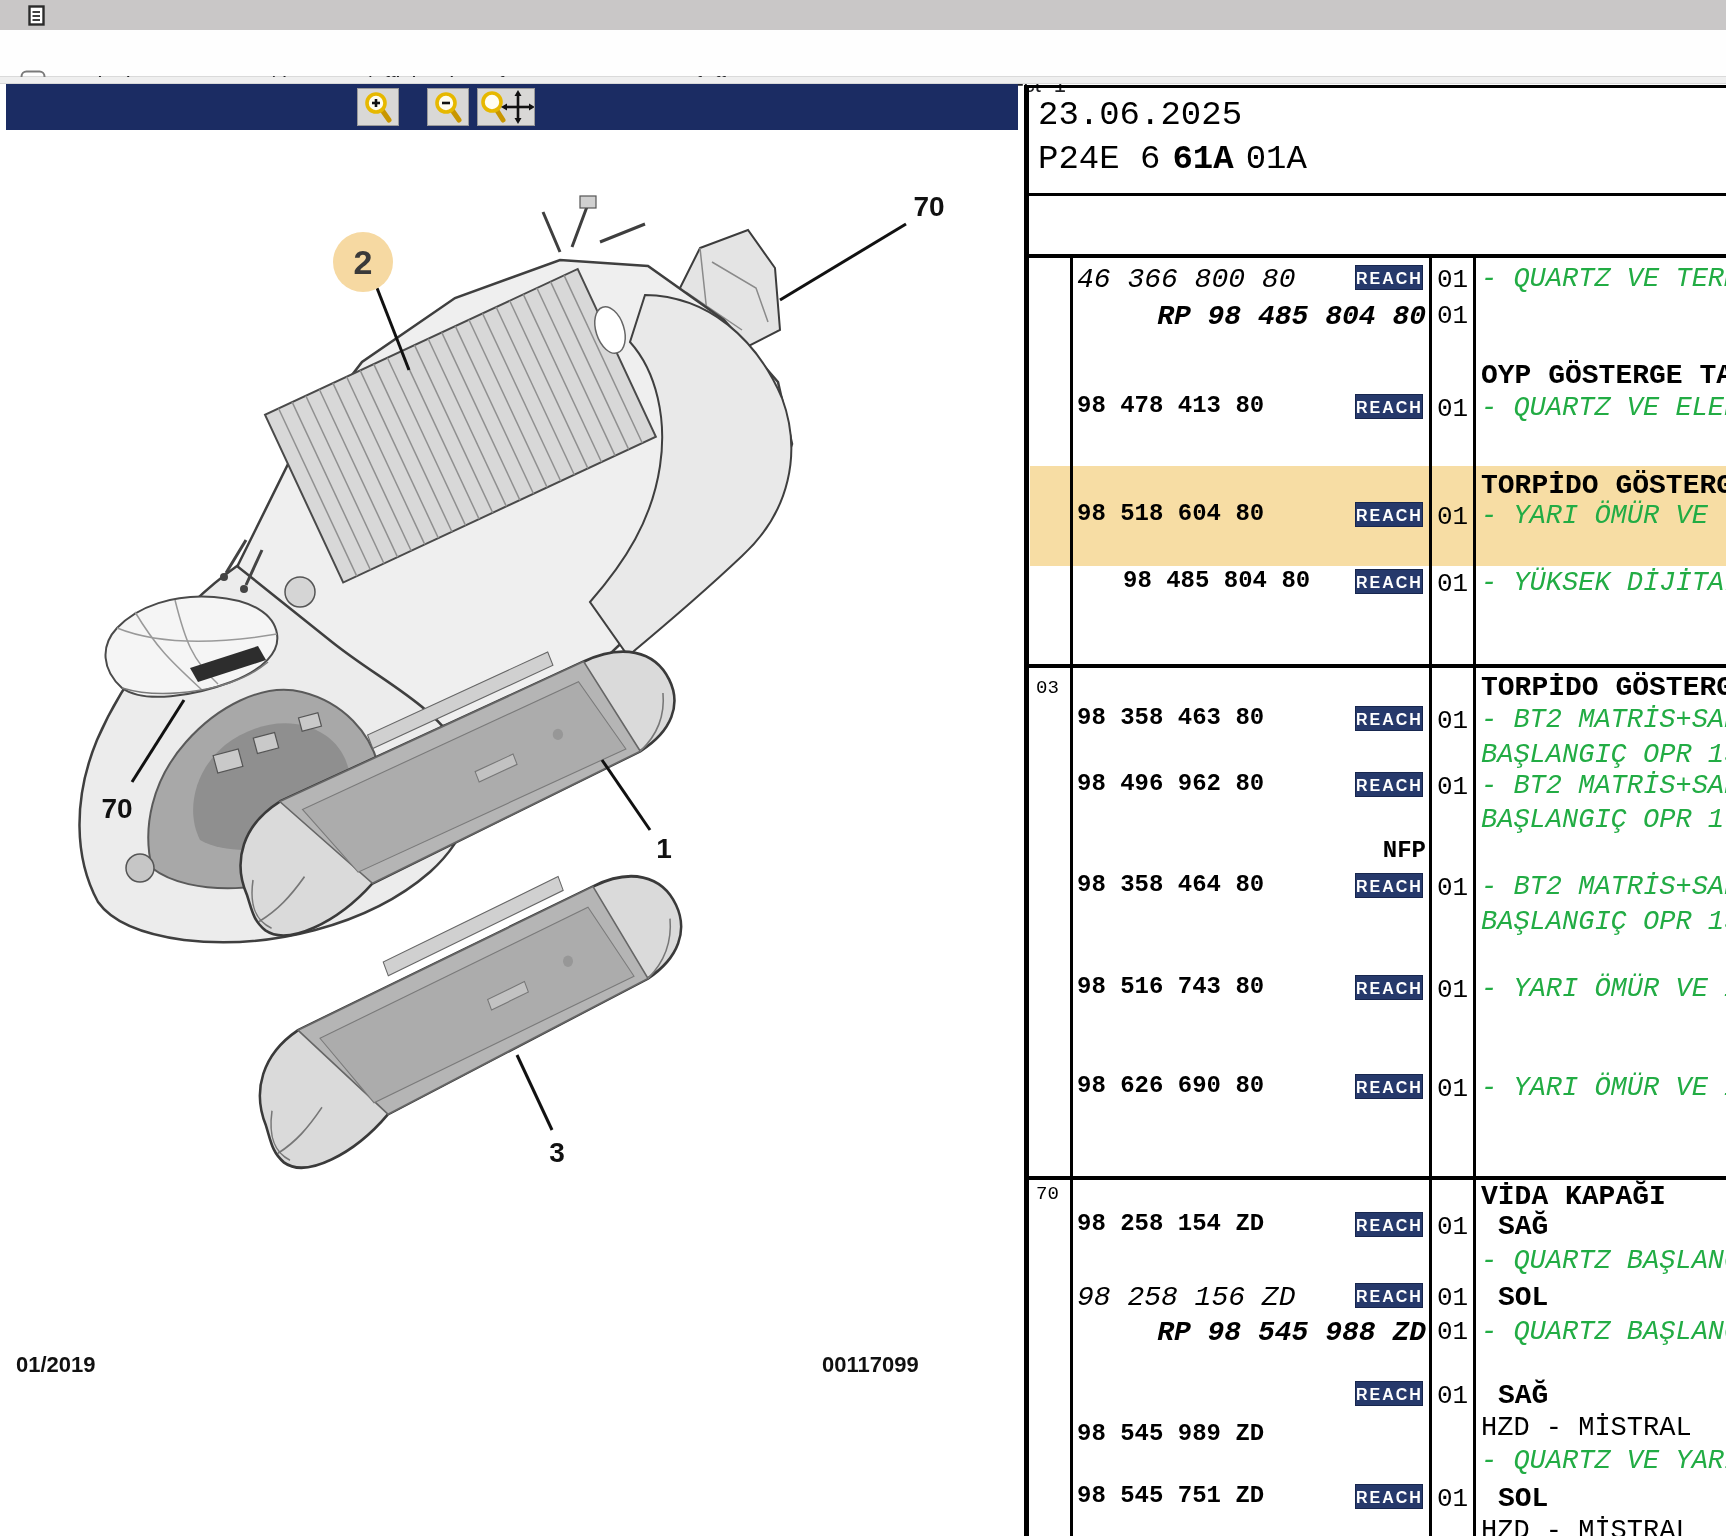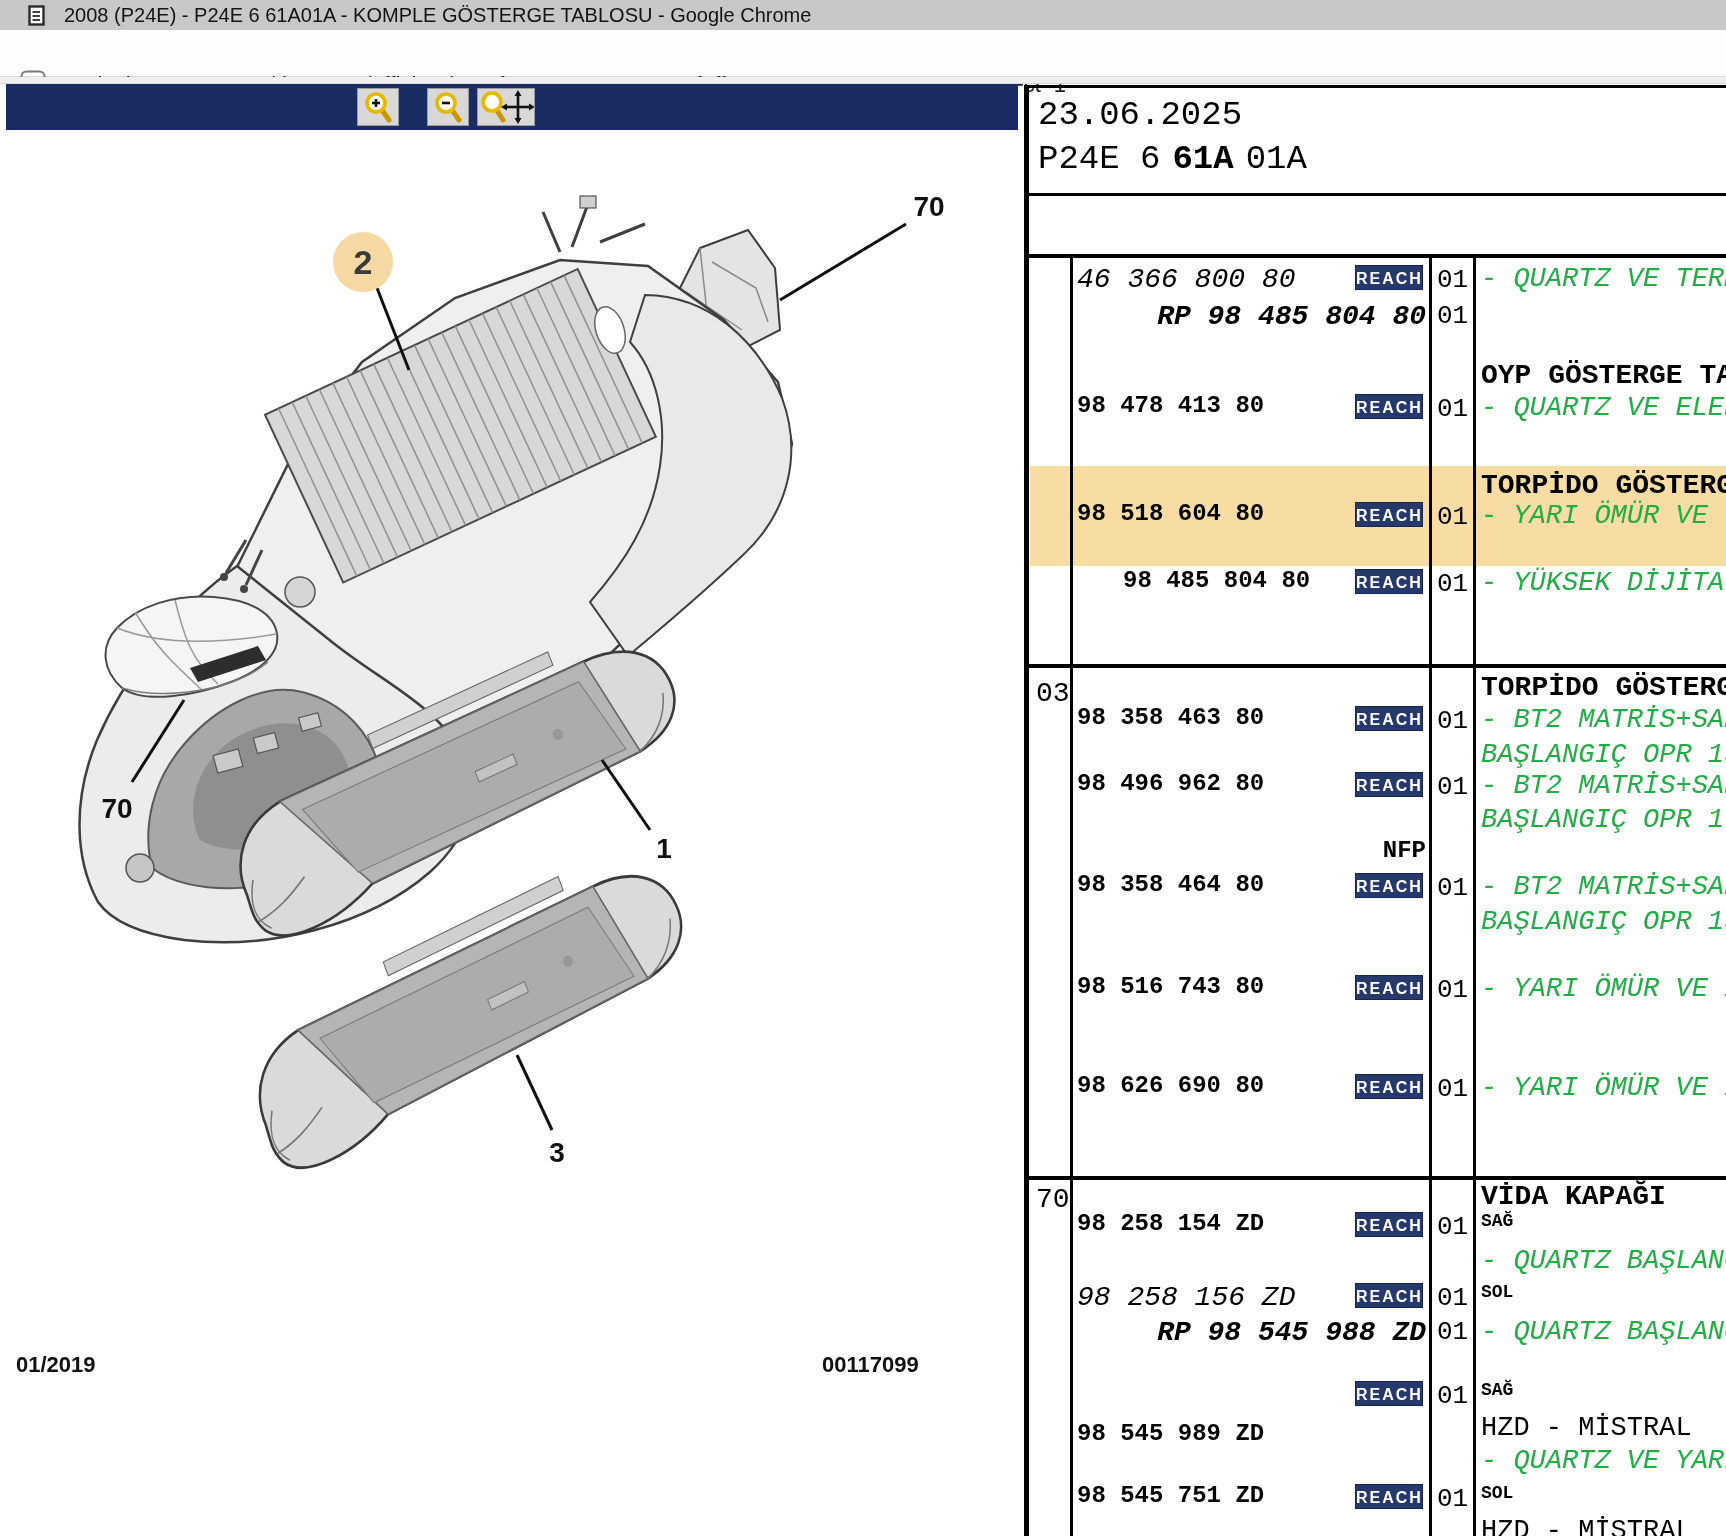--- a/index.html
+++ b/index.html
@@ -23,23 +23,23 @@
   .navbar{position:absolute;left:6px;top:84px;width:1012px;height:46px;background:var(--navy);}
   .zbtn{position:absolute;top:88px;height:38px;background:#D9D8D6;border:1px solid #9a9a9a;box-sizing:border-box;cursor:pointer;}
   
   .t{position:absolute;white-space:nowrap;line-height:1.12;color:#000;font-family:Liberation Mono, monospace;}
   .part{font-weight:bold;font-size:24px;}
   .parti{font-style:italic;font-size:28px;}
   .partbi{font-style:italic;font-weight:bold;font-size:28px;width:300px;text-align:right;}
   .qty{font-size:26px;}
   .desc{font-style:italic;font-size:27px;color:var(--green);}
   .deschdr{font-weight:bold;font-size:28px;}
-  .side{font-weight:bold;font-size:18px;}
+  .side{font-weight:bold;font-size:28px;margin-left:17px;}
   .plain{font-size:27px;}
-  .ref{font-size:28px;text-align:center;}
+  .ref{font-size:19px;text-align:center;}
   .hdrdate{font-size:34px;}
   .hdrref{font-size:34px;display:flex;gap:12px;}
   .hdrref .b{font-weight:bold;}
   .reach{
     position:absolute;width:68px;height:25px;background:var(--badge);
     border:1px solid #17264E;color:#fff;font-size:16px;font-weight:bold;
     letter-spacing:2px;text-align:center;line-height:25px;box-sizing:border-box;
   }
   .line{position:absolute;background:#000;}
   .hl{position:absolute;background:var(--tan);}
@@ -51,21 +51,20 @@
 
 <div id="app">
 
   <div class="titlebar">
     <svg style="position:absolute;left:28px;top:5px" width="17" height="21" viewBox="0 0 17 21">
       <rect x="1.5" y="1.5" width="14" height="18" fill="#fff" stroke="#2b2b2b" stroke-width="2.4"></rect>
       <line x1="4.5" y1="7" x2="12" y2="7" stroke="#2b2b2b" stroke-width="1.8"></line>
       <line x1="4.5" y1="11" x2="12" y2="11" stroke="#2b2b2b" stroke-width="1.8"></line>
       <line x1="4.5" y1="15" x2="12" y2="15" stroke="#2b2b2b" stroke-width="1.8"></line>
     </svg>
-    <div class="titletext">2008 (P24E) - P24E 6 61A01A - KOMPLE GÖSTERGE TABLOSU - Google Chrome</div>
   </div>
 
   <div class="urlbar">
     <svg style="position:absolute;left:20px;top:40px" width="26" height="26" viewBox="0 0 26 26">
       <rect x="1.5" y="1.5" width="23" height="23" rx="5" fill="none" stroke="#7a7a7a" stroke-width="2"></rect>
       <line x1="6" y1="10" x2="20" y2="10" stroke="#4d4d4d" stroke-width="2"></line>
       <circle cx="10" cy="10" r="2.6" fill="#4d4d4d"></circle>
       <line x1="6" y1="17" x2="20" y2="17" stroke="#4d4d4d" stroke-width="2"></line>
       <circle cx="16" cy="17" r="2.6" fill="#4d4d4d"></circle>
     </svg>

